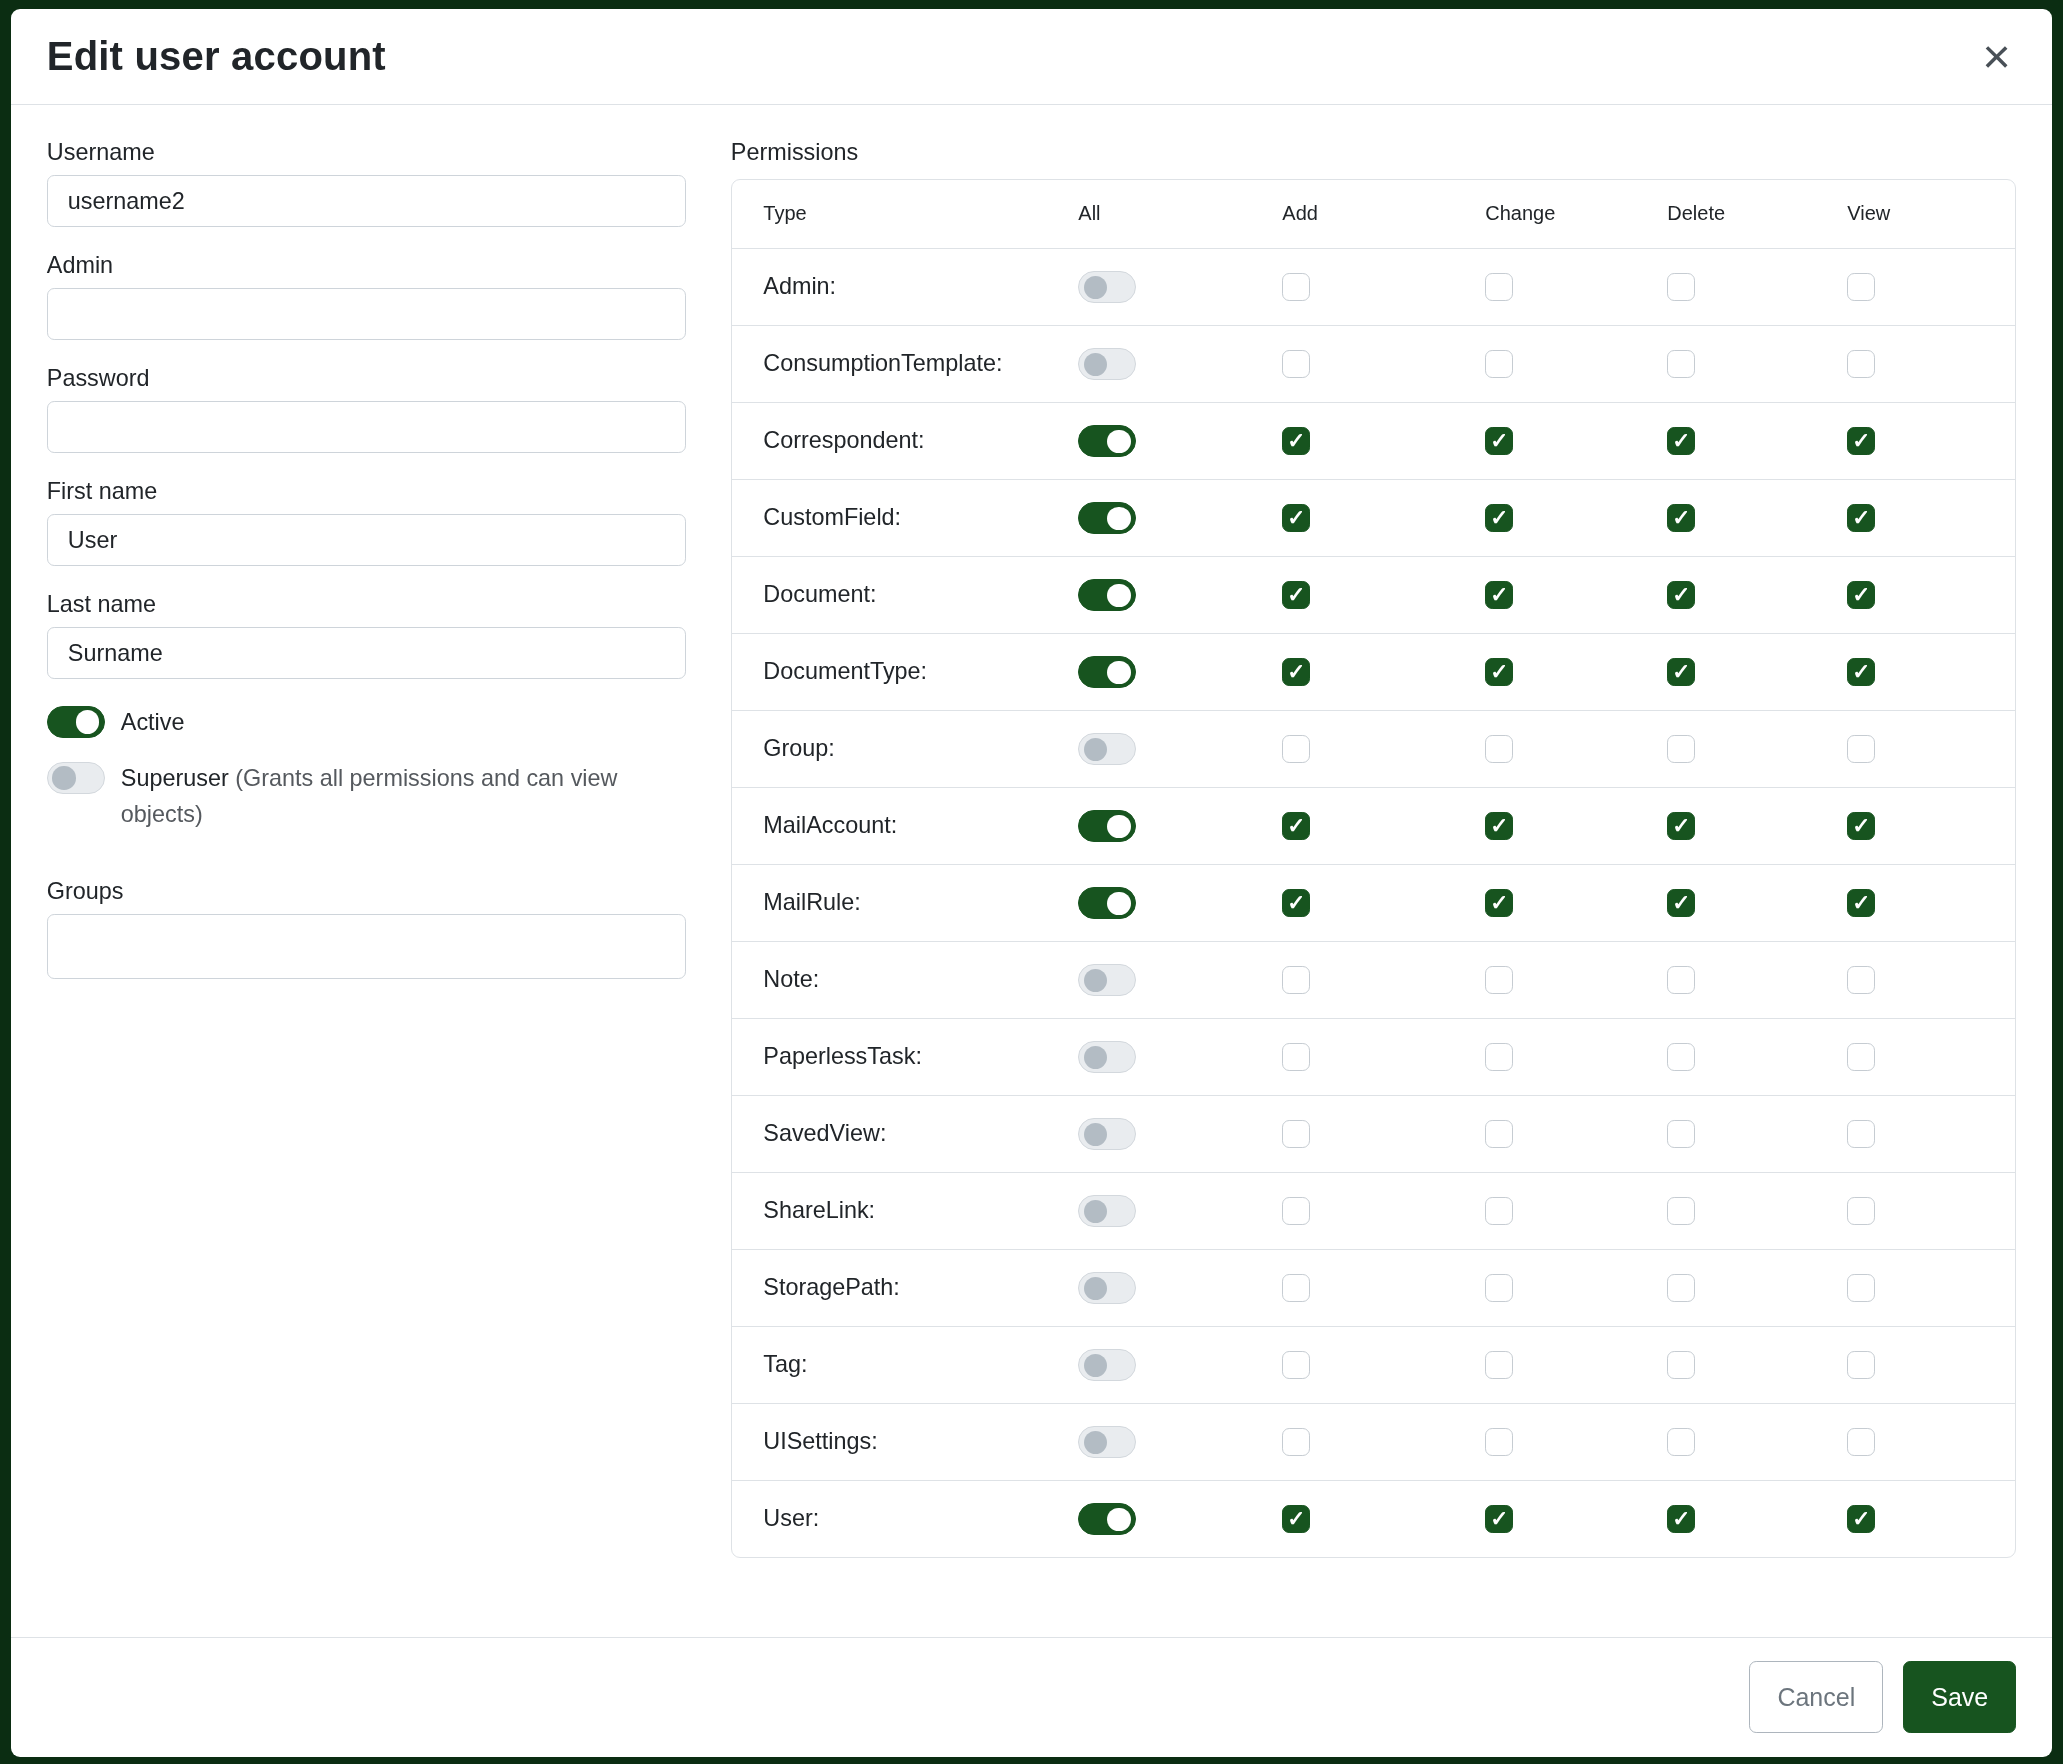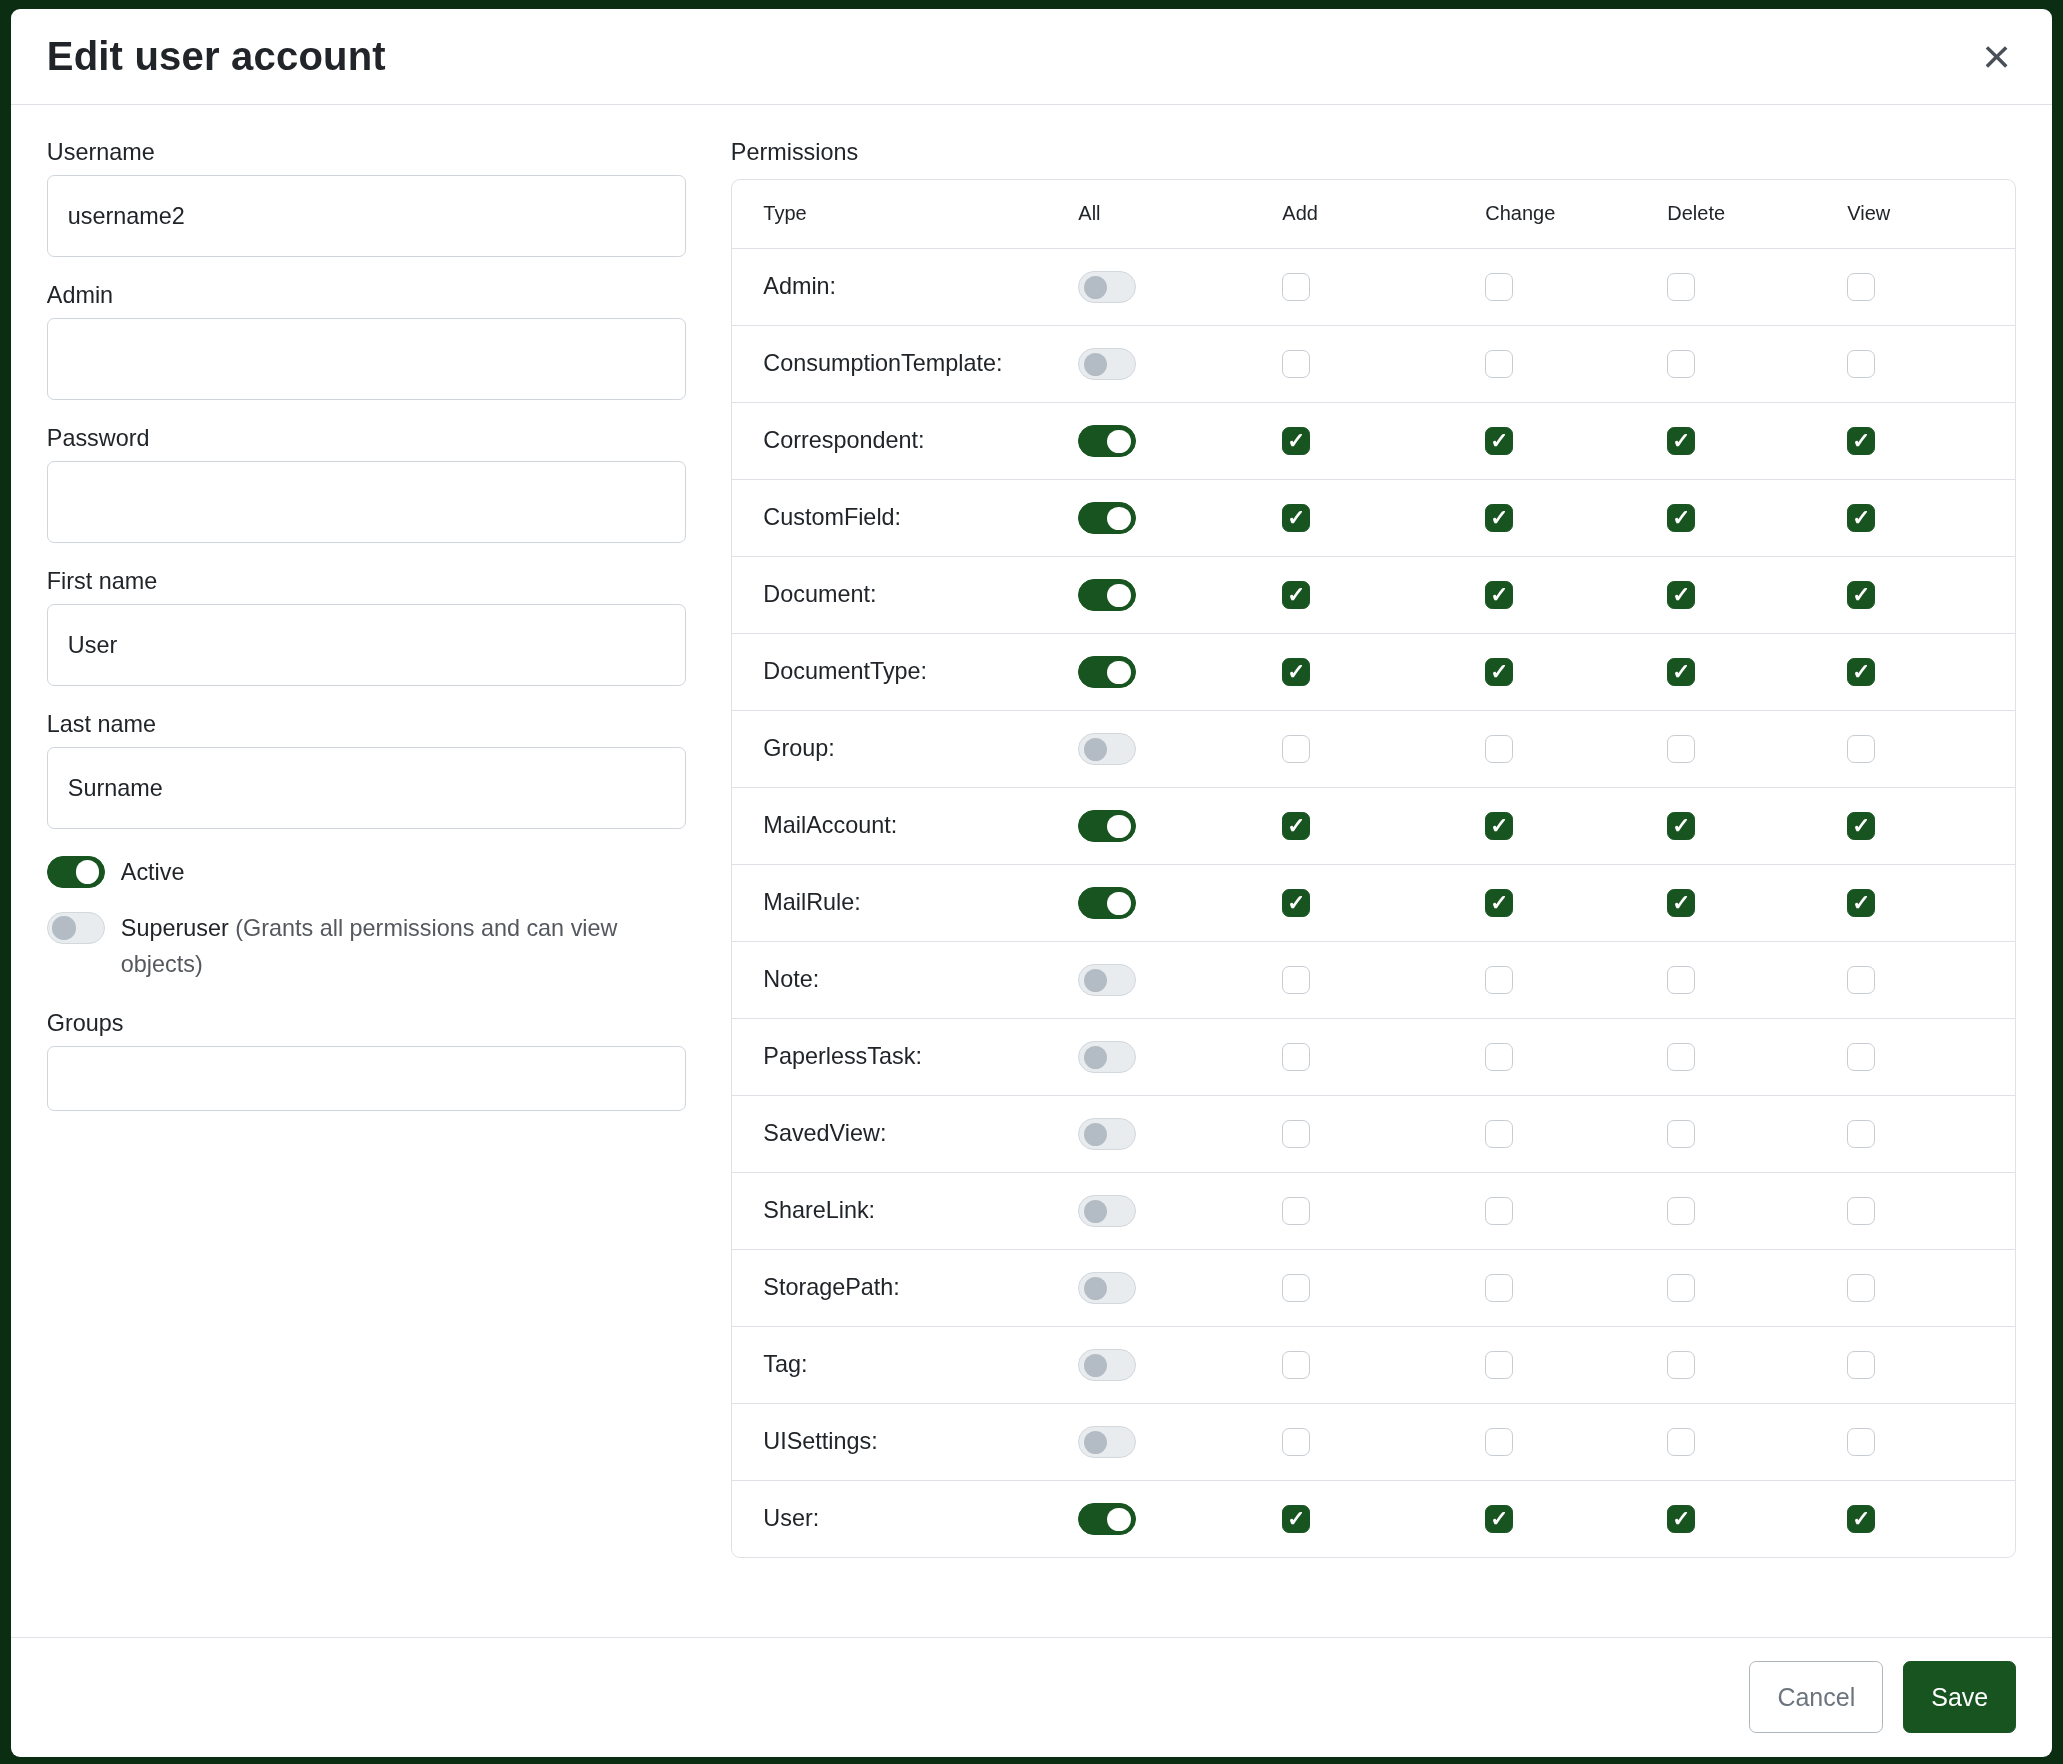--- a/index.html
+++ b/index.html
@@ -13,33 +13,33 @@
   .modal-header { display:flex; align-items:center; justify-content:space-between; padding:25px 36px; border-bottom:0.9px solid var(--border); flex:none; }
   .modal-title { font-size:40px; font-weight:700; color:var(--text); letter-spacing:0.2px; }
   .close-btn { background:none; border:none; font-size:49px; line-height:0.8; color:#495057; cursor:pointer; font-family:"Liberation Sans", sans-serif; padding:0 5.4px; }
 
   .modal-body { flex:1; display:flex; gap:45px; padding:34px 36px 0 36px; overflow:hidden; }
 
   
   .form-col { width:639px; flex:none; }
   .field { margin-bottom:25px; }
   .field-label { display:block; font-size:23.4px; margin-bottom:9px; color:var(--text); }
-  .text-input { width:100%; height:82px; border:0.9px solid var(--input-border); border-radius:7.2px; font-size:23.4px; padding:0 20px; color:var(--text); font-family:"Liberation Sans", sans-serif; outline:none; background:#fff; }
+  .text-input { width:100%; height:52px; border:0.9px solid var(--input-border); border-radius:7.2px; font-size:23.4px; padding:0 20px; color:var(--text); font-family:"Liberation Sans", sans-serif; outline:none; background:#fff; }
 
   .switch-row { display:flex; align-items:flex-start; gap:16px; margin-bottom:20px; }
   .switch-row .row-text { font-size:23.4px; line-height:36px; }
   .switch-label { color:var(--text); }
   .switch-hint { color:#55595e; }
 
   .toggle { width:58px; height:32px; border-radius:16px; background:#e9ecef; border:0.9px solid #d3d8dd; position:relative; cursor:pointer; flex:none; margin-top:1.8px; }
   .toggle .knob { position:absolute; top:3.6px; left:4.5px; width:23.4px; height:23.4px; border-radius:50%; background:#b3bcc4; }
   .toggle.on { background:var(--accent); border-color:var(--accent); }
   .toggle.on .knob { left:auto; right:4.5px; background:#fff; }
 
-  .groups-field { margin-top:28px; }
+  .groups-field { margin-top:46px; }
   .select-box { width:100%; height:65px; border:0.9px solid var(--input-border); border-radius:7.2px; position:relative; background:#fff; cursor:pointer; }
   .caret { position:absolute; right:23.4px; top:50%; margin-top:-4.5px; width:0; height:0; border-left:9px solid transparent; border-right:9px solid transparent; border-top:10.8px solid #808archive890; border-top-color:#80868c; }
 
   
   .perm-col { flex:1; display:flex; flex-direction:column; min-width:0; }
   .perm-label { font-size:23.4px; margin-bottom:12.6px; color:var(--text); }
   .perm-table { border:0.9px solid var(--border); border-radius:9px; overflow:hidden; background:#fff; }
   .perm-head, .perm-row { display:grid; grid-template-columns:315px 204px 203px 182px 180px 1fr; align-items:center; padding-left:31.5px; }
   .perm-head { height:68px; }
   .perm-row { height:77px; border-top:0.9px solid var(--border); }

